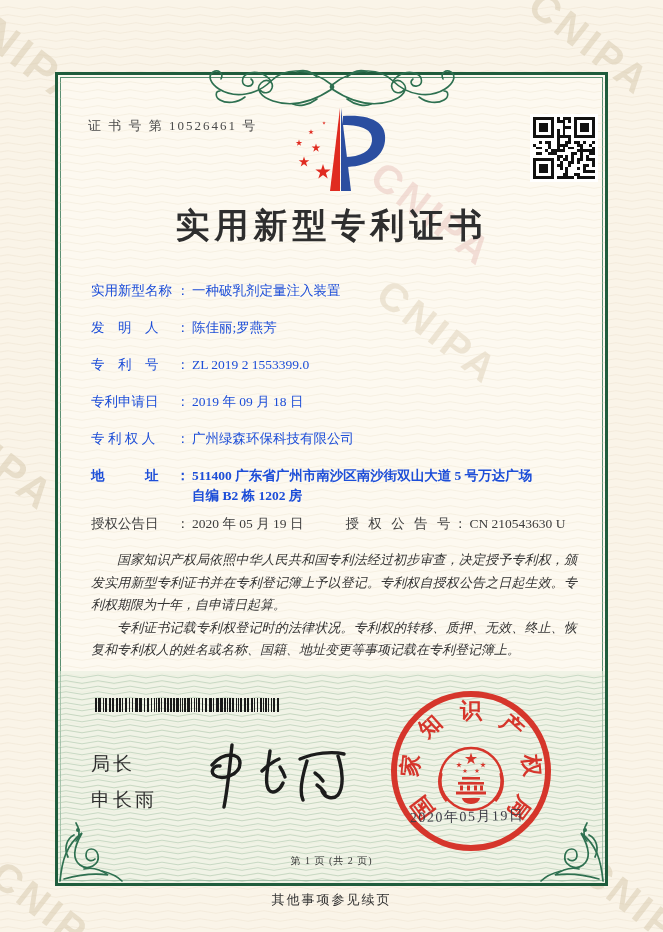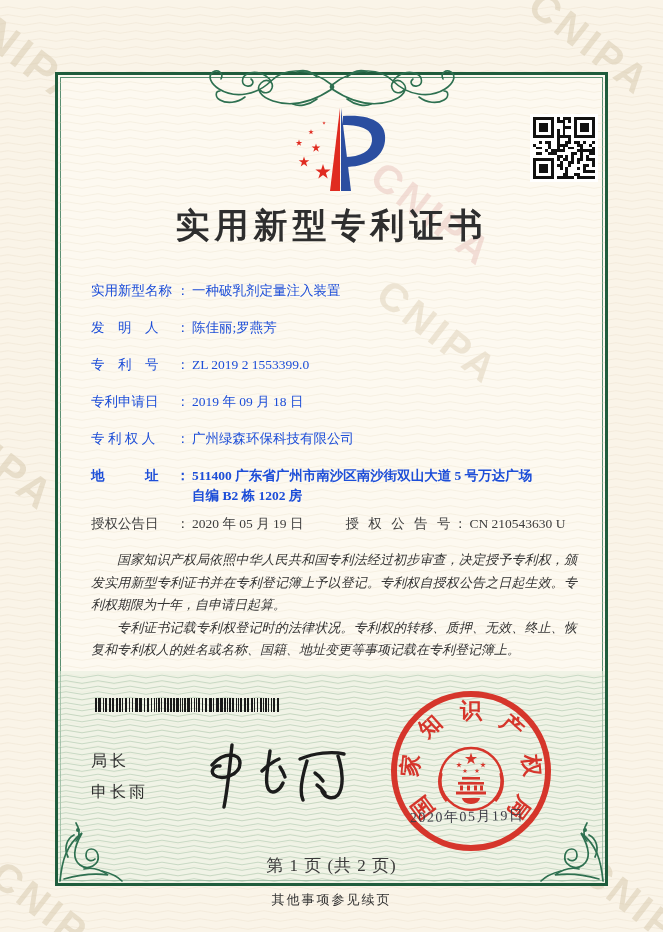--- a/index.html
+++ b/index.html
@@ -49,29 +49,29 @@
   .grant-row{display:flex; font-size:13.5px; line-height:20px; margin-top:2px;}
   .grant-left{display:flex;}
   .grant-right{display:flex; margin-left:42px;}
   .grant-right .flabel2{letter-spacing:3px; white-space:pre;}
   .legal{
     position:absolute; left:33px; right:28px; top:474px; z-index:4;
     font-size:13px; line-height:22.5px; font-style:italic; color:#333; text-align:justify;
   }
   .legal p{margin:0; text-indent:2em;}
   .barcode{position:absolute; left:37px; top:623px; z-index:4;}
-  .signing{position:absolute; left:33px; top:676px; z-index:4; font-size:16px; letter-spacing:3px; color:#2e2e2e; font-family:Liberation Sans, sans-serif;}
+  .signing{position:absolute; left:33px; top:676px; z-index:4; font-size:19px; letter-spacing:3px; color:#2e2e2e; font-family:Liberation Sans, sans-serif;}
   .signing .name{margin-top:10px;}
   .signature{position:absolute; left:128px; top:662px; z-index:4;}
   .seal{position:absolute; left:327px; top:610px; z-index:5;}
   .seal-date{
     position:absolute; left:352px; top:733px; z-index:6; font-size:14px; letter-spacing:1.5px;
     color:#3c3c46; transform:rotate(-1.2deg); white-space:nowrap;
   }
-  .page-num{position:absolute; left:0; right:0; top:779px; text-align:center; z-index:4; font-size:17px; letter-spacing:1px; color:#3a3a3a;}
+  .page-num{position:absolute; left:0; right:0; top:779px; text-align:center; z-index:4; font-size:10px; letter-spacing:1px; color:#3a3a3a;}
   .footer-note{
     position:absolute; left:0; right:0; top:891px; text-align:center; z-index:2;
     font-size:13px; letter-spacing:2px; color:#333;
   }
   svg{display:block;}
 </style>
 </head>
 <body>
 
 <div class="page">
@@ -377,20 +377,21 @@
       <g fill="none" stroke="#2e7050" stroke-width="1.7" stroke-linecap="round">
         <path d="M6,72 C8,52 12,36 28,24 C20,38 18,50 26,56 C34,62 46,56 44,46 C42,38 32,38 32,46 C32,52 38,53 41,50"></path>
         <path d="M10,70 C24,66 40,64 54,66 C46,60 38,58 30,60"></path>
         <path d="M14,48 C10,40 12,30 20,26"></path>
         <path d="M48,62 C56,64 64,68 68,72"></path>
         <path d="M22,14 C26,20 26,28 22,32"></path>
       </g>
       <circle cx="24" cy="21" r="2" fill="#2e7050"></circle>
     </svg>
 
+    <div class="cert-no">证 书 号 第 10526461 号</div>
 
     <svg class="logo" width="115" height="96" viewBox="0 0 115 96">
       <polygon points="57,5 47,88 57,88" fill="#e02b20"></polygon>
       <polygon points="58,5 58,88 68,88" fill="#2b4ea0"></polygon>
       <path d="M60,13 C92,11 104,22 102,38 C100,56 82,64 61,64 L61,54 C78,54 88,48 89,38 C90,27 80,22 60,22 Z" fill="#2b4ea0"></path>
       <g fill="#e02b20">
         <path transform="translate(40,69) scale(8)" d="M0,-1 L0.588,0.809 L-0.951,-0.309 L0.951,-0.309 L-0.588,0.809 Z"></path>
         <path transform="translate(21,59) scale(5.6)" d="M0,-1 L0.588,0.809 L-0.951,-0.309 L0.951,-0.309 L-0.588,0.809 Z"></path>
         <path transform="translate(33,45) scale(4.6)" d="M0,-1 L0.588,0.809 L-0.951,-0.309 L0.951,-0.309 L-0.588,0.809 Z"></path>
         <path transform="translate(16,40) scale(3.4)" d="M0,-1 L0.588,0.809 L-0.951,-0.309 L0.951,-0.309 L-0.588,0.809 Z"></path>

